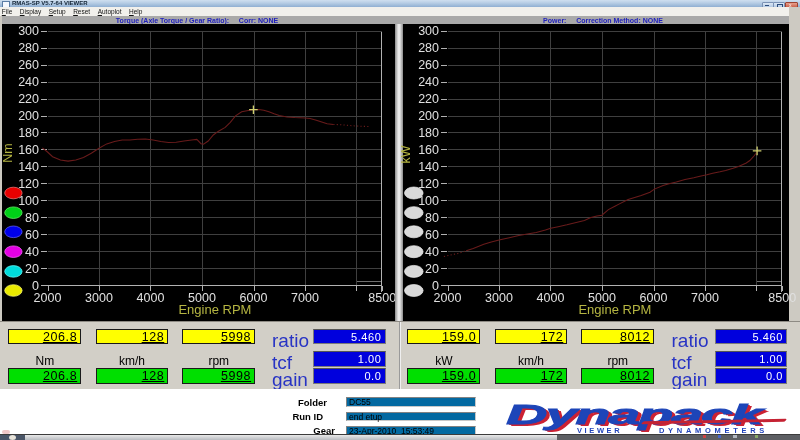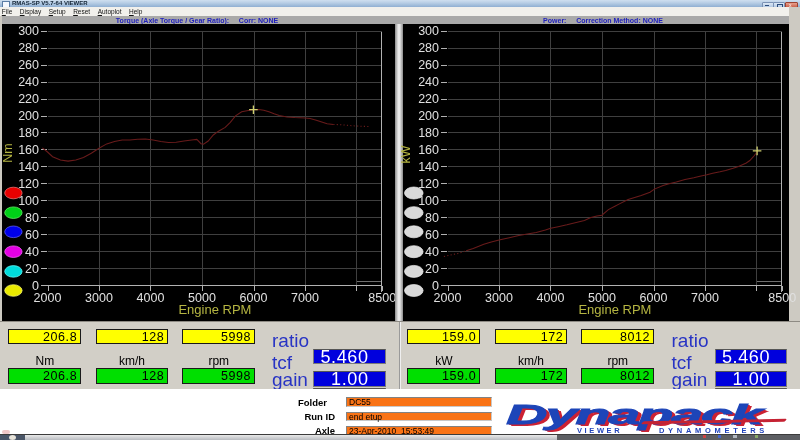--- a/index.html
+++ b/index.html
@@ -23,30 +23,30 @@
 #hdrL{left:2px;top:0;width:390px;}
 #hdrR{left:408px;top:0;width:390px;}
 
 #chartL{left:2px;top:24px;width:392.5px;height:296.5px;background:#000;}
 #chartR{left:402.5px;top:24px;width:386.5px;height:296.5px;background:#000;z-index:2;}
 #sep{left:394.5px;top:24px;width:8px;height:297px;background:linear-gradient(90deg,#8a8a8a,#e8e8e8 40%,#e8e8e8 60%,#8a8a8a);}
 #redge{left:789px;top:7px;width:11px;height:426.5px;background:#cdcac2;}
 #ledge{left:0;top:15.5px;width:2px;height:418px;background:#cdcac2;}
 
 #data{left:0;top:320.5px;width:800px;height:68px;background:#d2cfc7;border-top:1px solid #8e8b84;box-sizing:border-box;}
-.vbox{position:absolute;height:15.5px;box-sizing:border-box;border:1px solid #1a1a1a;font-size:12.5px;line-height:14px;text-align:right;padding-right:3px;color:#000;letter-spacing:0.6px;}
+.vbox{position:absolute;height:15.5px;box-sizing:border-box;border:1px solid #1a1a1a;font-size:12.5px;line-height:14px;text-align:right;padding-right:3px;color:#000;letter-spacing:0.6px;text-decoration:underline;}
 .ybox{background:#ffff00;}
 .gbox{background:#00df00;}
-.bbox{position:absolute;height:15.5px;box-sizing:border-box;background:#0000dd;border:1px solid #7a7a7a;border-top-color:#555;font-size:18px;line-height:14px;text-align:right;padding-right:16px;color:#fff;letter-spacing:0.6px;margin-top:20px;}
+.bbox{position:absolute;height:15.5px;box-sizing:border-box;background:#0000dd;border:1px solid #7a7a7a;border-top-color:#555;font-size:11px;line-height:14px;text-align:right;padding-right:3px;color:#fff;letter-spacing:0.6px;}
 .ulab{position:absolute;font-size:12px;color:#000;text-align:center;width:73px;}
 .blab{position:absolute;font-size:19px;color:#2834c4;}
 
 #white{left:0;top:388.5px;width:800px;height:45px;background:#fff;}
 .flab{position:absolute;font-size:9.5px;font-weight:bold;color:#000;text-align:right;width:60px;}
-.fbox{position:absolute;left:346px;width:146px;height:9.5px;background:#f97316;border:1px solid #828282;border-bottom-color:#c8c8c8;border-right-color:#c8c8c8;box-sizing:border-box;font-size:8.5px;line-height:8px;padding-left:2px;color:#000;}
+.fbox{position:absolute;left:346px;width:130px;height:9.5px;background:#0369a1;border:1px solid #828282;border-bottom-color:#c8c8c8;border-right-color:#c8c8c8;box-sizing:border-box;font-size:8.5px;line-height:8px;padding-left:2px;color:#000;}
 
 #task{left:0;top:433.5px;width:800px;height:6.5px;background:linear-gradient(180deg,#e9e9e9,#b9bcc1);border-top:1px solid #3c3c3c;box-sizing:border-box;}
 #taskR{left:557px;top:434.5px;width:243px;height:5.5px;background:#5d5f63;}
 
 #logo{left:500px;top:3.5px;width:298px;height:41px;}
 #logoword{left:6px;top:9px;font-size:28px;font-weight:bold;font-style:italic;color:#1d45b8;transform:scaleX(2.05);transform-origin:0 0;letter-spacing:-1px;text-shadow:1px 1px 0 #cc2233,2px 2px 0 #cc2233;-webkit-text-stroke:0.8px #1d45b8;white-space:nowrap;line-height:28px;}
 #cap1{left:77px;top:34px;font-size:7.5px;font-weight:bold;color:#2244bb;letter-spacing:2.6px;}
 #cap2{left:159px;top:34px;font-size:7.5px;font-weight:bold;color:#2244bb;letter-spacing:3.7px;}
 #swoosh{left:143px;top:28px;width:142px;height:3px;background:#c52233;transform:skewX(-38deg) rotate(-1deg);border-radius:2px;}
 </style></head>
@@ -282,22 +282,22 @@
 <div class="vbox gbox" style="left:581.3px;top:46.8px;width:72.8px;">8012</div>
 <div class="blab" style="left:671.5px;top:8px;">ratio</div>
 <div class="blab" style="left:671.5px;top:30px;">tcf</div>
 <div class="blab" style="left:671.5px;top:47.8px;">gain</div>
 <div class="bbox" style="left:714.5px;top:7px;width:72.5px;">5.460</div>
 <div class="bbox" style="left:714.5px;top:29.5px;width:72.5px;">1.00</div>
 <div class="bbox" style="left:714.5px;top:46.8px;width:72.5px;">0.0</div>
     </div>
   <div class="abs" id="white">
     <div class="flab" style="left:267px;top:8px;">Folder</div>
-    <div class="flab" style="left:275px;top:22.5px;">Run ID</div>
-    <div class="flab" style="left:275px;top:36.5px;">Axle</div>
+    <div class="flab" style="left:263px;top:22.5px;">Run ID</div>
+    <div class="flab" style="left:275px;top:36.5px;">Gear</div>
     <div class="fbox" style="top:8.5px;">DC55</div>
     <div class="fbox" style="top:23px;">end etup</div>
     <div class="fbox" style="top:37px;">23-Apr-2010&nbsp;&nbsp;15:53:49</div>
     <div class="abs" id="logo">
       <div class="abs" id="logoword">Dynapack</div>
       <div class="abs" id="swoosh"></div>
       <div class="abs" id="cap1">VIEWER</div>
       <div class="abs" id="cap2">DYNAMOMETERS</div>
     </div>
     <div class="abs" style="left:2px;top:41px;width:8px;height:4px;background:#f0c8c8;border-radius:2px;"></div>

